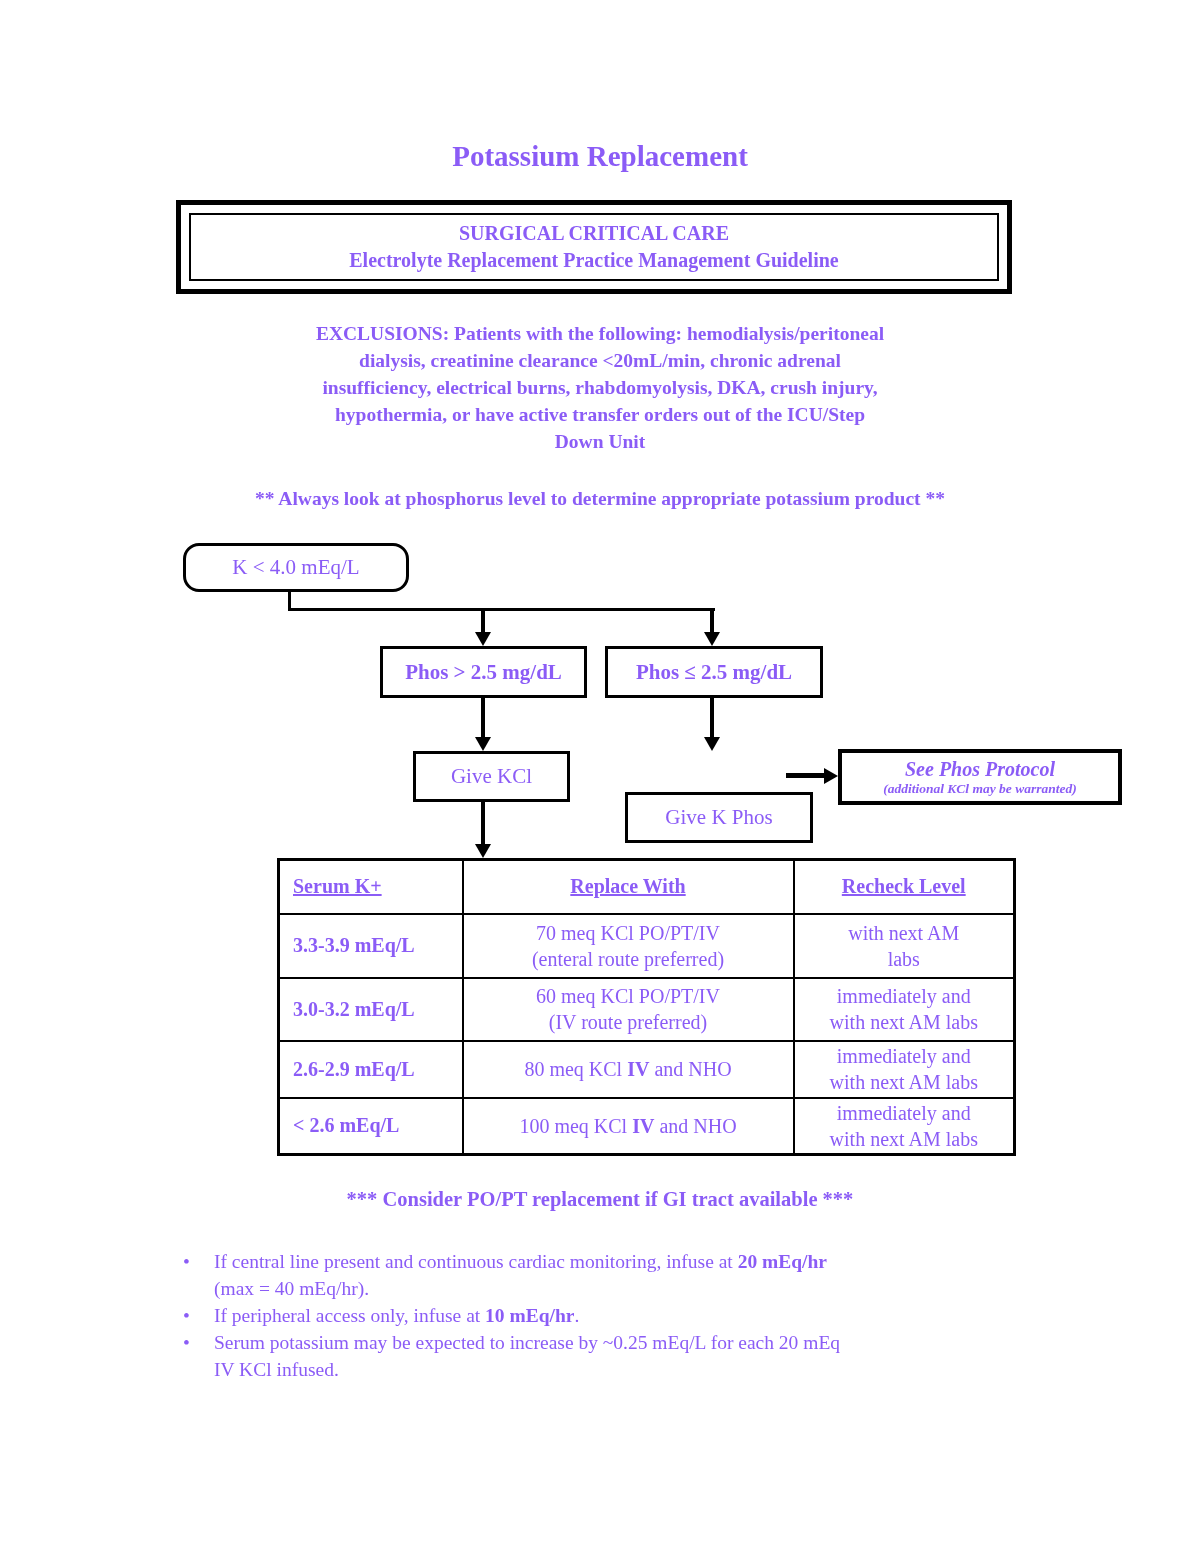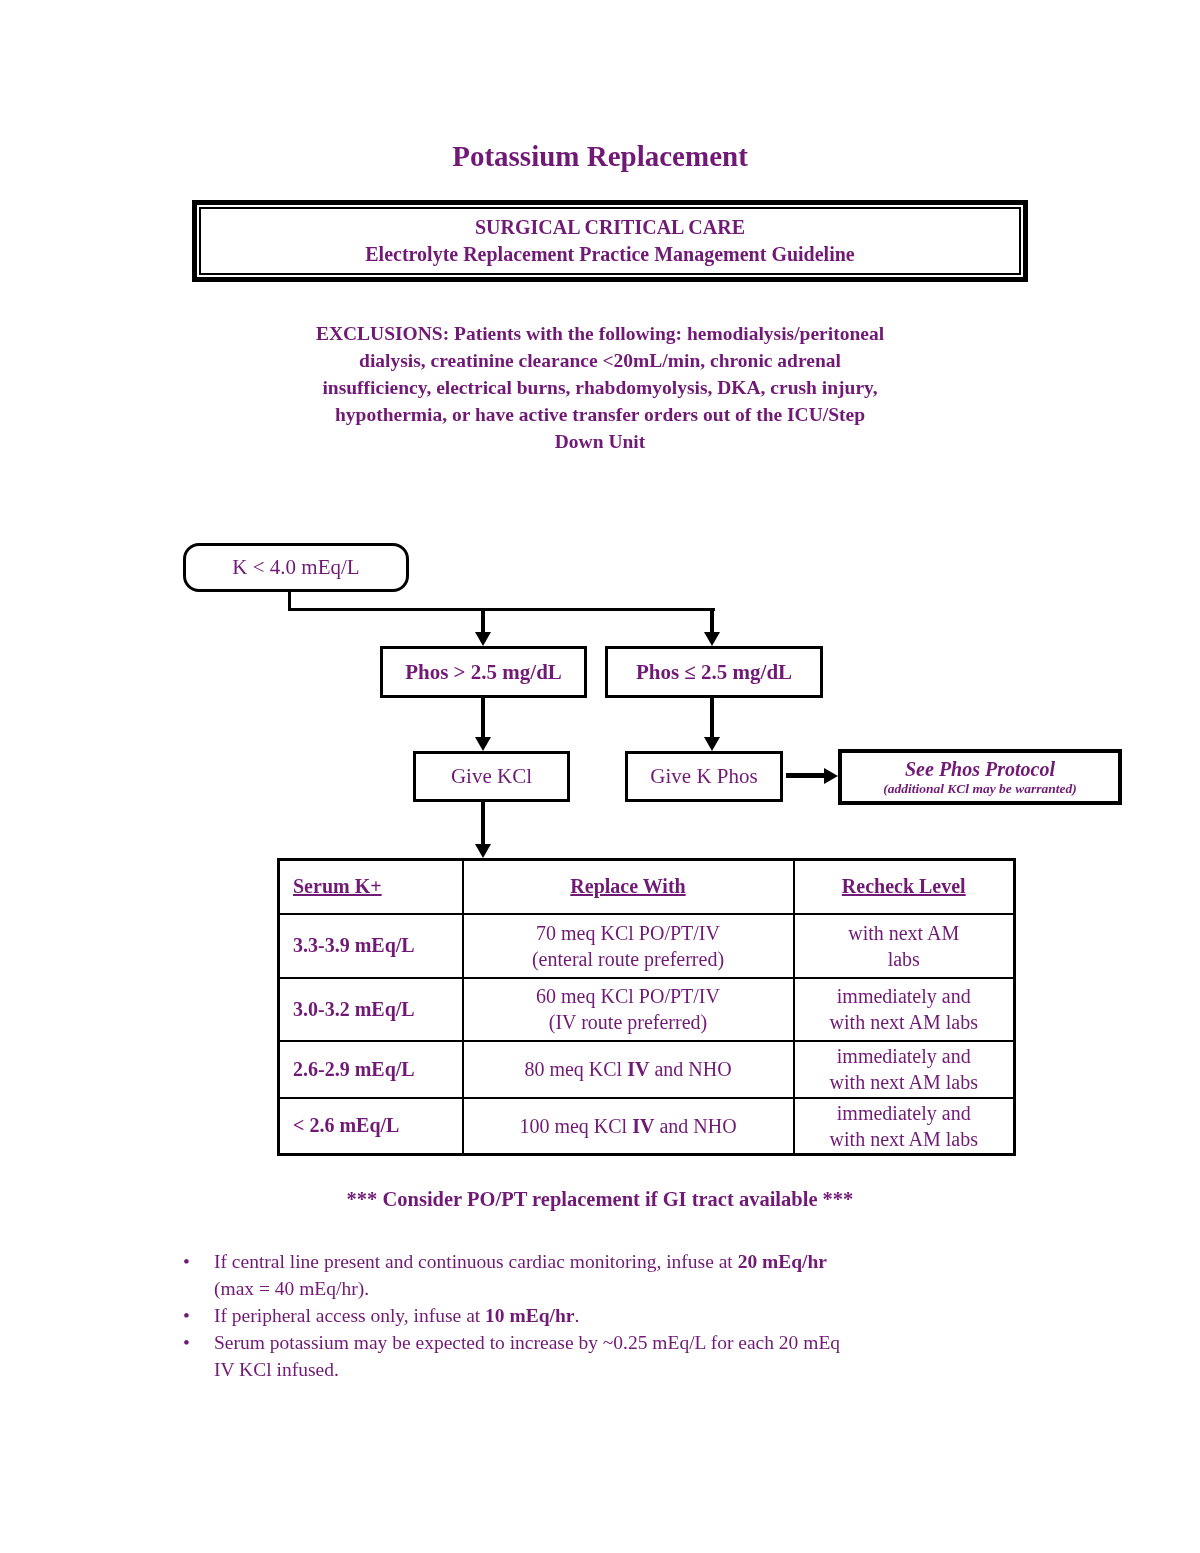--- a/index.html
+++ b/index.html
@@ -1,37 +1,37 @@
 <!DOCTYPE html>
 <html><head>
 <meta charset="utf-8">
 <style>
   html,body{margin:0;padding:0;background:#fff;}
   .page{position:relative;width:1200px;height:1553px;background:#fff;overflow:hidden;
-        font-family:"Liberation Serif","DejaVu Serif",serif;color:#701a75;}
+        font-family:"Liberation Serif","DejaVu Serif",serif;color:#8b5cf6;}
   .title{position:absolute;top:140px;left:0;width:100%;text-align:center;
          font-size:29px;font-weight:bold;}
-  .header-box{position:absolute;left:192px;top:200px;width:836px;box-sizing:border-box;
-              border:5px solid #000;padding:2px;background:#fff;}
+  .header-box{position:absolute;left:176px;top:200px;width:836px;box-sizing:border-box;
+              border:5px solid #000;padding:8px;background:#fff;}
   .header-inner{border:2px solid #000;text-align:center;font-weight:bold;
                 font-size:20px;line-height:27px;padding:5px 0;}
   .exclusions{position:absolute;left:240px;top:320px;width:720px;text-align:center;
               font-weight:bold;font-size:19.5px;line-height:27px;}
   .exclusions div{white-space:nowrap;}
   .phos-note{position:absolute;left:0;top:488px;width:100%;text-align:center;
              font-weight:bold;font-size:19.5px;}
   
   .fc-box{position:absolute;box-sizing:border-box;border:3px solid #000;background:#fff;
           display:flex;align-items:center;justify-content:center;flex-direction:column;
           font-size:21px;text-align:center;}
   #k-box{left:183px;top:543px;width:226px;height:49px;border-radius:16px;}
   #phos-high{left:380px;top:646px;width:207px;height:52px;font-weight:bold;}
   #phos-low{left:605px;top:646px;width:218px;height:52px;font-weight:bold;}
   #give-kcl{left:413px;top:751px;width:157px;height:51px;}
-  #give-kphos{left:625px;top:751px;width:158px;height:51px;}
+  #give-kphos{left:625px;top:792px;width:188px;height:51px;}
   #see-phos{left:838px;top:749px;width:284px;height:56px;border-width:4px;font-style:italic;}
   #see-phos .l1{font-size:20px;font-weight:bold;line-height:23px;}
   #see-phos .l2{font-size:13.5px;font-weight:bold;line-height:16px;}
   .ln{position:absolute;background:#000;}
   .arrow-down{position:absolute;width:0;height:0;
               border-left:8px solid transparent;border-right:8px solid transparent;
               border-top:14px solid #000;}
   .arrow-right-head{position:absolute;width:0;height:0;
               border-top:8px solid transparent;border-bottom:8px solid transparent;
               border-left:14px solid #000;}
@@ -71,20 +71,21 @@
   </div>
 
   <div class="exclusions" id="exclusions">
       <div>EXCLUSIONS: Patients with the following: hemodialysis/peritoneal</div>
       <div>dialysis, creatinine clearance &lt;20mL/min, chronic adrenal</div>
       <div>insufficiency, electrical burns, rhabdomyolysis, DKA, crush injury,</div>
       <div>hypothermia, or have active transfer orders out of the ICU/Step</div>
       <div>Down Unit</div>
     </div>
 
+  <div class="phos-note">** Always look at phosphorus level to determine appropriate potassium product **</div>
 
   <div class="fc-box" id="k-box">K &lt; 4.0 mEq/L</div>
   <div class="fc-box" id="phos-high">Phos &gt; 2.5 mg/dL</div>
   <div class="fc-box" id="phos-low">Phos ≤ 2.5 mg/dL</div>
   <div class="fc-box" id="give-kcl">Give KCl</div>
   <div class="fc-box" id="give-kphos">Give K Phos</div>
   <div class="fc-box" id="see-phos">
     <div class="l1">See Phos Protocol</div>
     <div class="l2">(additional KCl may be warranted)</div>
   </div>

